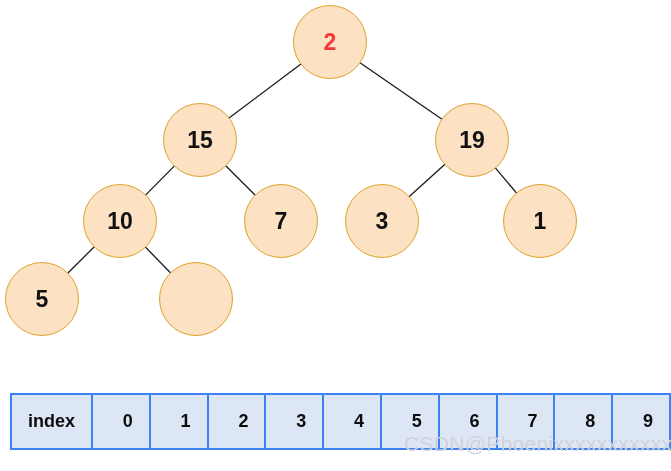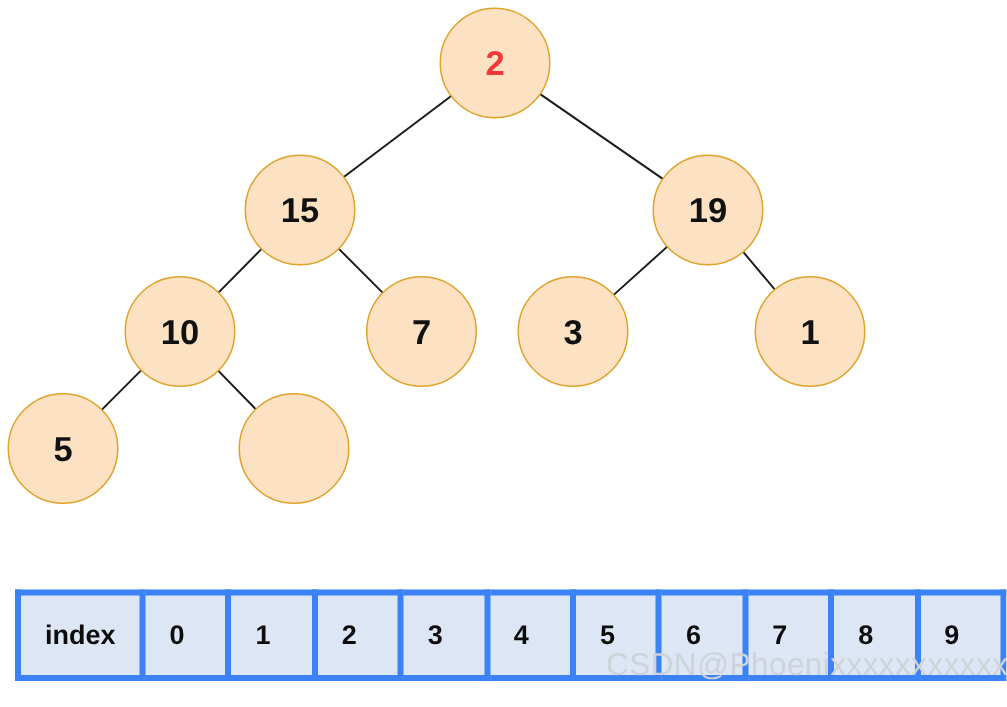--- a/index.html
+++ b/index.html
@@ -58,24 +58,24 @@
 
   
   #array-table {
     position: absolute;
     left: 10px;
     top: 393px;
     border-collapse: collapse;
     table-layout: fixed;
   }
   #array-table td {
-    border: 4px solid #3b82f6;
+    border: 2px solid #3b82f6;
     background: #dce6f5;
     height: 33px;
-    text-align: left;
+    text-align: right;
     vertical-align: middle;
     font-size: 18px;
     font-weight: bold;
     color: #0d0d0d;
     padding: 16px;
     box-sizing: border-box;
   }
   #array-table td.label-cell {
     width: 62px;
     font-size: 18px;

